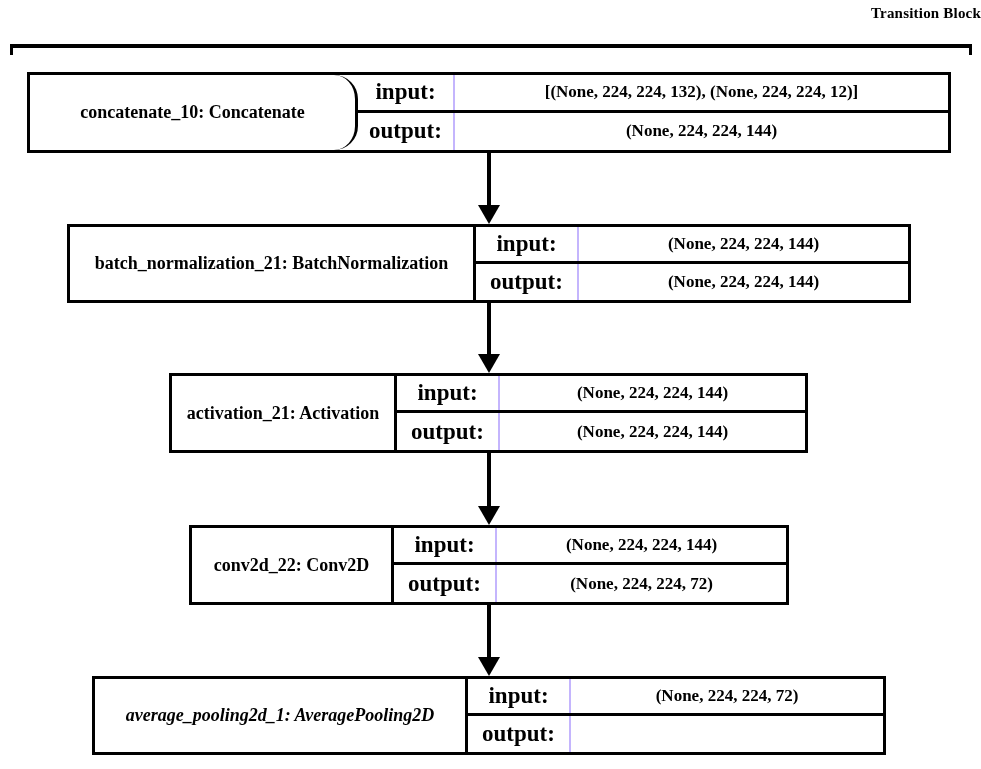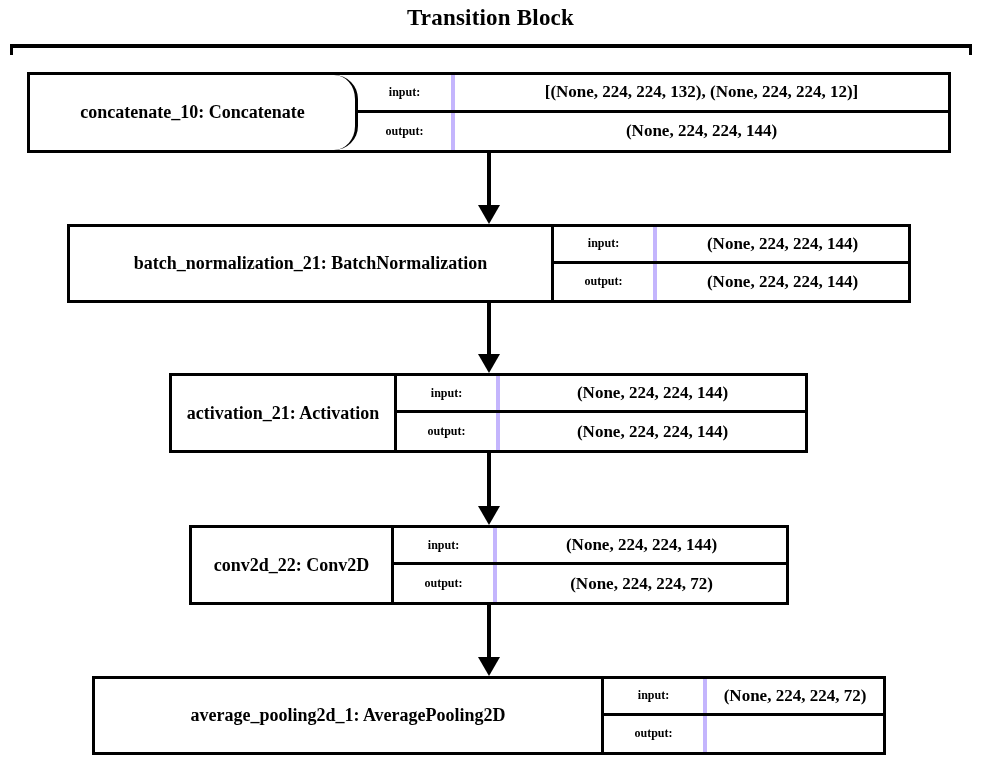--- a/index.html
+++ b/index.html
@@ -18,22 +18,22 @@
     background: #ffffff;
     overflow: hidden;
   }
 
   
   #block-title {
     position: absolute;
     left: 0;
     top: 5px;
     width: 981px;
-    text-align: center;
-    font-size: 23px;
+    text-align: right;
+    font-size: 15px;
     font-weight: bold;
     letter-spacing: 0.2px;
     font-family: "Liberation Serif", "DejaVu Serif", serif;
     white-space: nowrap;
   }
 
   
   #group-bracket {
     position: absolute;
     left: 10px;
@@ -96,24 +96,24 @@
   }
   .io-row.top {
     border-bottom: 3px solid #000;
   }
   .io-label {
     box-sizing: border-box;
     display: flex;
     align-items: center;
     justify-content: center;
     text-align: center;
-    font-size: 12px;
-    font-weight: bold;
-    font-family: "Liberation Serif", "DejaVu Serif", serif;
-    border-right: 4px solid #c4b5fd;
+    font-size: 23px;
+    font-weight: bold;
+    font-family: "Liberation Serif", "DejaVu Serif", serif;
+    border-right: 2px solid #c4b5fd;
     white-space: nowrap;
   }
   .io-value {
     box-sizing: border-box;
     flex: 1 1 auto;
     display: flex;
     align-items: center;
     justify-content: center;
     text-align: center;
     font-size: 17px;
@@ -172,21 +172,21 @@
       </div>
     </div>
   </div>
 
   <div class="arrow" style="left:478px; top:153px; height:71px;">
     <div class="shaft" style="height:52px;"></div>
     <div class="head"></div>
   </div>
 
   <div class="node" style="left:67px; top:224px; width:844px; height:79px;">
-    <div class="node-name" style="width:484px;">batch_normalization_21: BatchNormalization</div>
+    <div class="node-name" style="width:406px;">batch_normalization_21: BatchNormalization</div>
     <div class="node-io">
       <div class="io-row top">
         <div class="io-label" style="width:103px;">input:</div>
         <div class="io-value">(None, 224, 224, 144)</div>
       </div>
       <div class="io-row">
         <div class="io-label" style="width:103px;">output:</div>
         <div class="io-value">(None, 224, 224, 144)</div>
       </div>
     </div>
@@ -229,21 +229,21 @@
       </div>
     </div>
   </div>
 
   <div class="arrow" style="left:478px; top:605px; height:71px;">
     <div class="shaft" style="height:52px;"></div>
     <div class="head"></div>
   </div>
 
   <div class="node" style="left:92px; top:676px; width:794px; height:79px;">
-    <div class="node-name" style="width:509px;">average_pooling2d_1: AveragePooling2D</div>
+    <div class="node-name" style="width:373px;font-style:italic;">average_pooling2d_1: AveragePooling2D</div>
     <div class="node-io">
       <div class="io-row top">
         <div class="io-label" style="width:103px;">input:</div>
         <div class="io-value">(None, 224, 224, 72)</div>
       </div>
       <div class="io-row">
         <div class="io-label" style="width:103px;">output:</div>
       </div>
     </div>
   </div>

